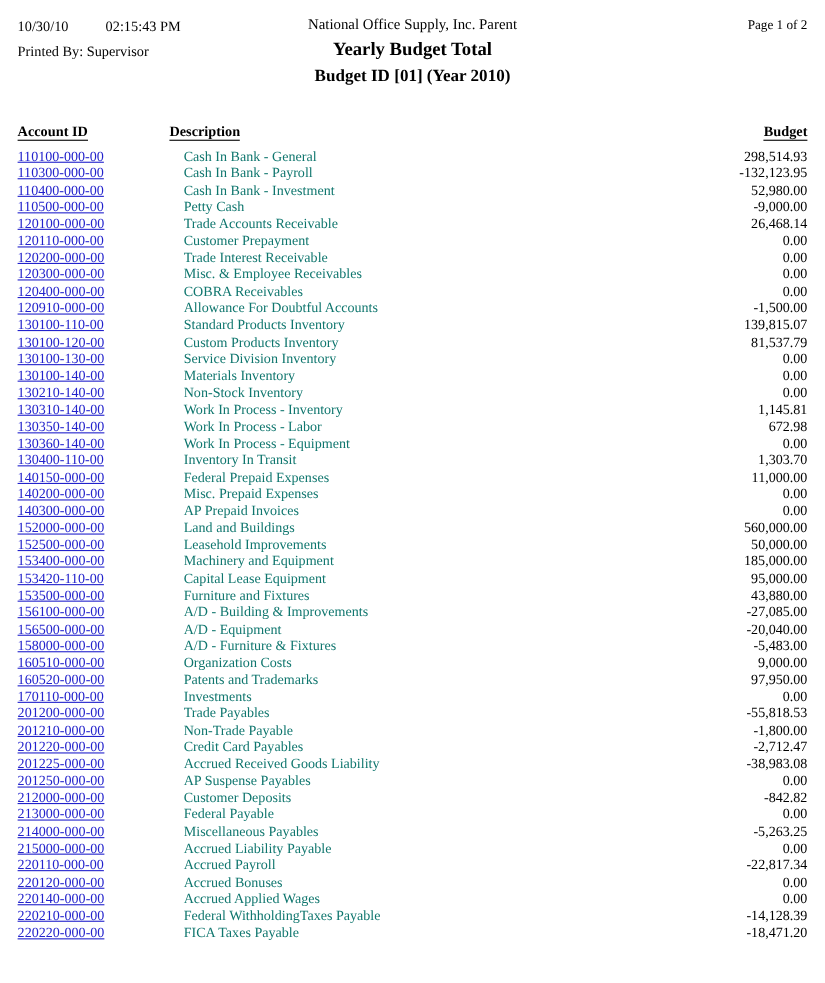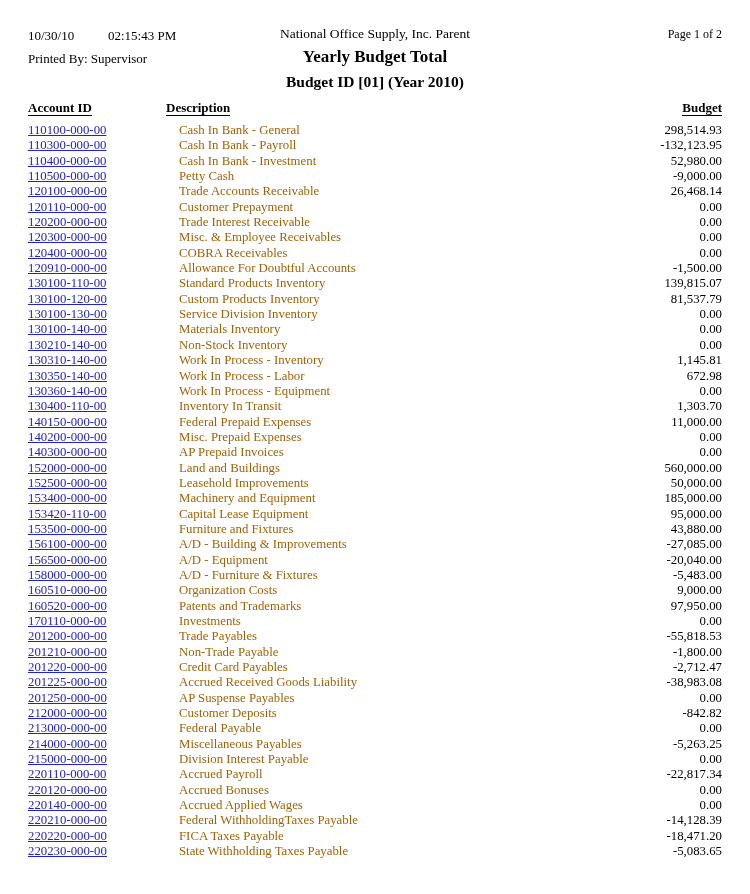--- a/index.html
+++ b/index.html
@@ -11,21 +11,21 @@
     width: 750px;
     height: 894px;
     font-family: "Liberation Serif", serif;
     color: #000000;
     overflow: hidden;
   }
   .page {
     position: relative;
     width: 750px;
     height: 644px;
-    padding: 12px;
+    padding: 0;
     box-sizing: border-box;
   }
 
   
   .hdr {
     position: relative;
     height: 86px;
   }
   .hdr-left {
     position: absolute;
@@ -73,21 +73,21 @@
     position: absolute;
     right: 16px;
     top: 15px;
     font-size: 12px;
   }
 
   
   .colhead {
     position: relative;
     height: 20px;
-    margin-top: 2px;
+    margin-top: 26px;
     font-size: 13px;
     font-weight: bold;
   }
   .colhead span {
     position: absolute;
     border-bottom: 1px solid #000;
     padding-bottom: 0px;
     line-height: 15px;
   }
   .ch-acct { left: 16px; }
@@ -107,21 +107,21 @@
   }
   .c-acct {
     position: absolute;
     left: 16px;
     color: #2222cc;
     text-decoration: underline;
   }
   .c-desc {
     position: absolute;
     left: 167px;
-    color: #a16207;
+    color: #0f766e;
   }
   .c-amt {
     position: absolute;
     right: 16px;
     text-align: right;
     color: #000000;
   }
 </style>
 </head>
 <body>
@@ -348,21 +348,21 @@
         <span class="c-desc">Federal Payable</span>
         <span class="c-amt">0.00</span>
       </div>
       <div class="row">
         <span class="c-acct">214000-000-00</span>
         <span class="c-desc">Miscellaneous Payables</span>
         <span class="c-amt">-5,263.25</span>
       </div>
       <div class="row">
         <span class="c-acct">215000-000-00</span>
-        <span class="c-desc">Division Interest Payable</span>
+        <span class="c-desc">Accrued Liability Payable</span>
         <span class="c-amt">0.00</span>
       </div>
       <div class="row">
         <span class="c-acct">220110-000-00</span>
         <span class="c-desc">Accrued Payroll</span>
         <span class="c-amt">-22,817.34</span>
       </div>
       <div class="row">
         <span class="c-acct">220120-000-00</span>
         <span class="c-desc">Accrued Bonuses</span>
@@ -376,20 +376,15 @@
       <div class="row">
         <span class="c-acct">220210-000-00</span>
         <span class="c-desc">Federal WithholdingTaxes Payable</span>
         <span class="c-amt">-14,128.39</span>
       </div>
       <div class="row">
         <span class="c-acct">220220-000-00</span>
         <span class="c-desc">FICA Taxes Payable</span>
         <span class="c-amt">-18,471.20</span>
       </div>
-      <div class="row">
-        <span class="c-acct">220230-000-00</span>
-        <span class="c-desc">State Withholding Taxes Payable</span>
-        <span class="c-amt">-5,083.65</span>
-      </div>
     </div>
 
 </div>
 
 </body></html>

